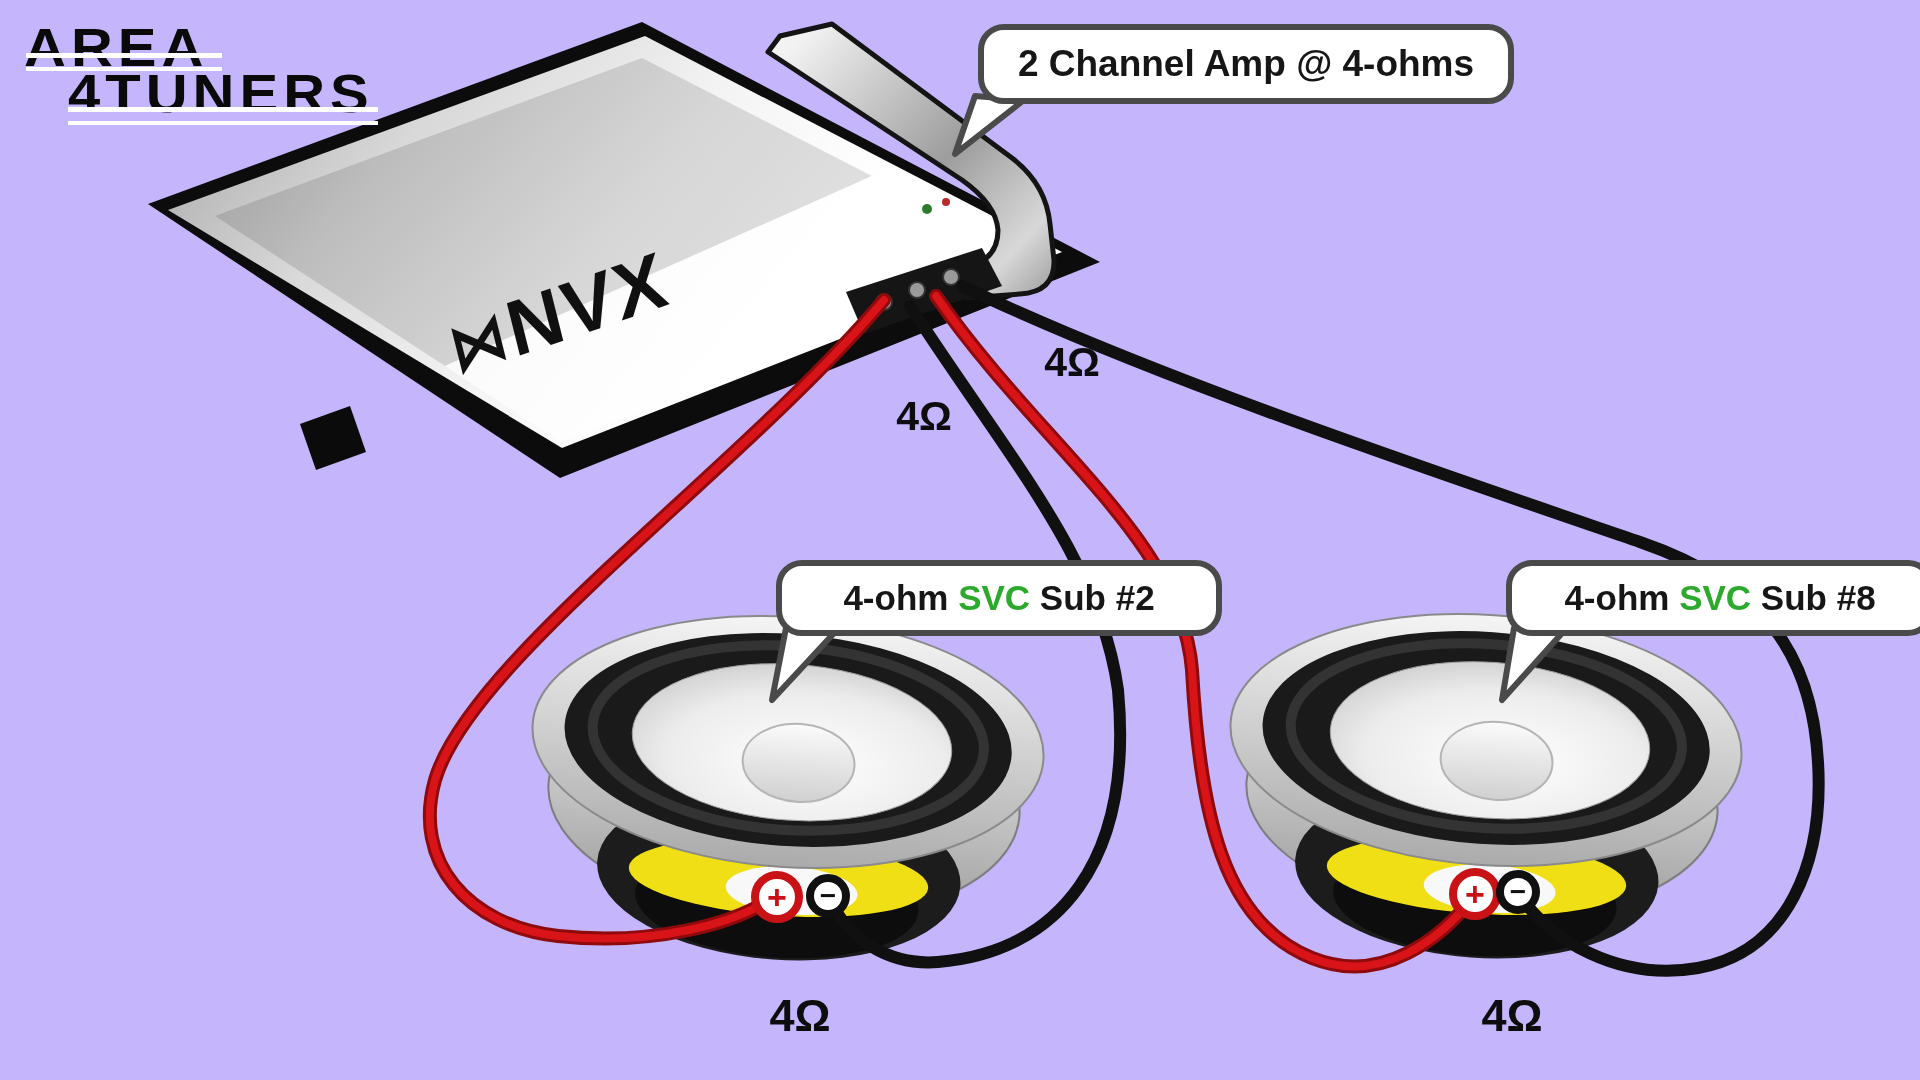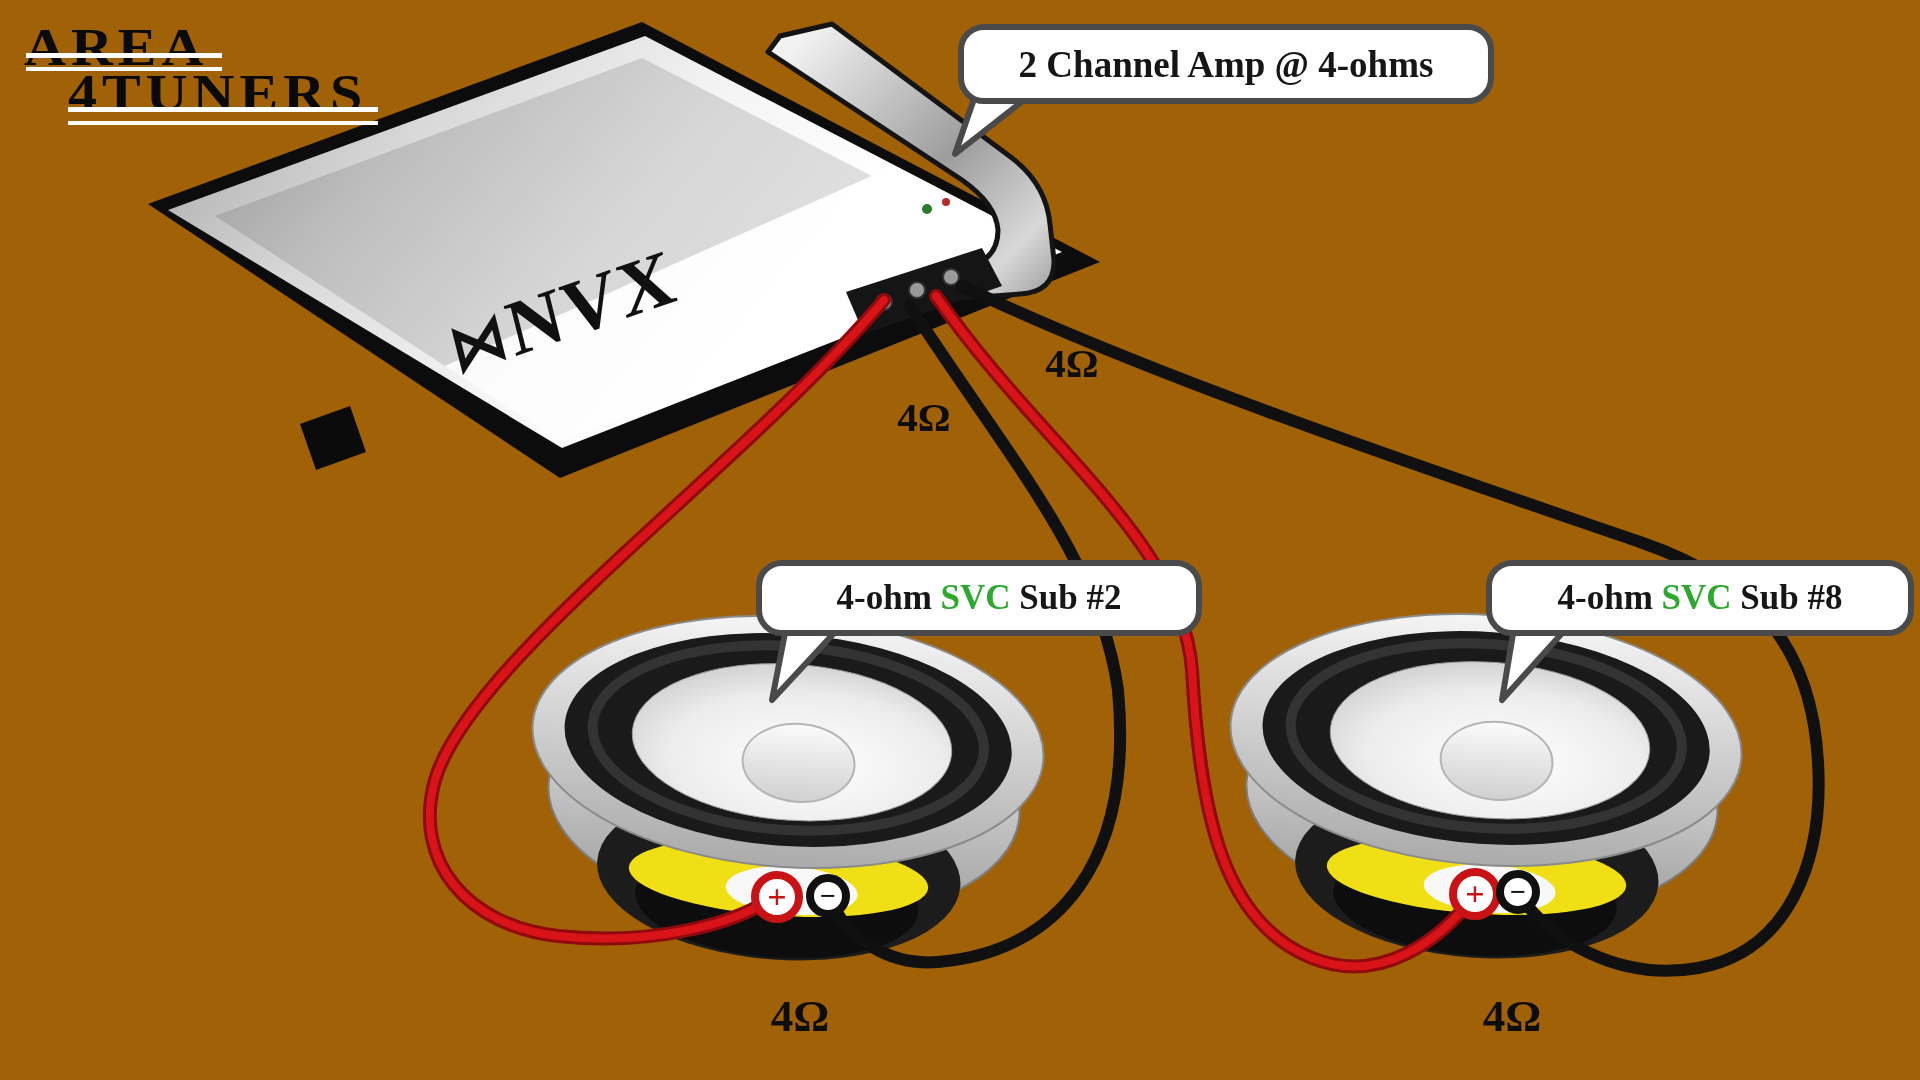--- a/index.html
+++ b/index.html
@@ -1,31 +1,31 @@
 <!DOCTYPE html>
 <html><head>
 <meta charset="utf-8">
 <style>
   html,body{margin:0;padding:0;background:#ffffff;}
-  #stage{position:relative;width:1920px;height:1080px;overflow:hidden;background:#a16207;
-         font-family:Liberation Serif, serif;}
+  #stage{position:relative;width:1920px;height:1080px;overflow:hidden;background:#c4b5fd;
+         font-family:Liberation Sans, sans-serif;}
   #art{position:absolute;left:0;top:0;z-index:1;}
   .ov{position:absolute;z-index:3;}
 
   
   .wm{left:24px;top:18px;color:#0a0a0a;font-weight:900;line-height:0.96;letter-spacing:5px;
       transform:scaleY(0.92);}
   .wm .l1{font-size:58px;display:block;}
   .wm .l2{font-size:58px;display:block;margin-left:44px;margin-top:-6px;}
   .slit{position:absolute;background:#ffffff;z-index:4;}
 
   
   .bubble{background:#ffffff;border:6px solid #4a4a4a;border-radius:26px;
           display:flex;align-items:center;justify-content:center;
-          font-weight:bold;color:#161616;white-space:pre;box-sizing:border-box;z-index:5;}
+          font-weight:bold;color:#161616;white-space:pre;box-sizing:border-box;z-index:5;margin-left:20px;}
   .bubble .grn{font-weight:bold;text-align:center;}
 
   
   .ohm{font-weight:900;color:#0d0d0d;z-index:6;text-align:center;}
 
   
   .nvx{left:442px;top:242px;width:360px;height:100px;color:#101010;
        transform:rotate(-19deg) skewX(-5deg);font-weight:900;font-size:78px;
        letter-spacing:2px;display:flex;align-items:center;z-index:2;}
   .nvx .mark{font-size:56px;margin-right:2px;transform:scaleY(1.15);}

